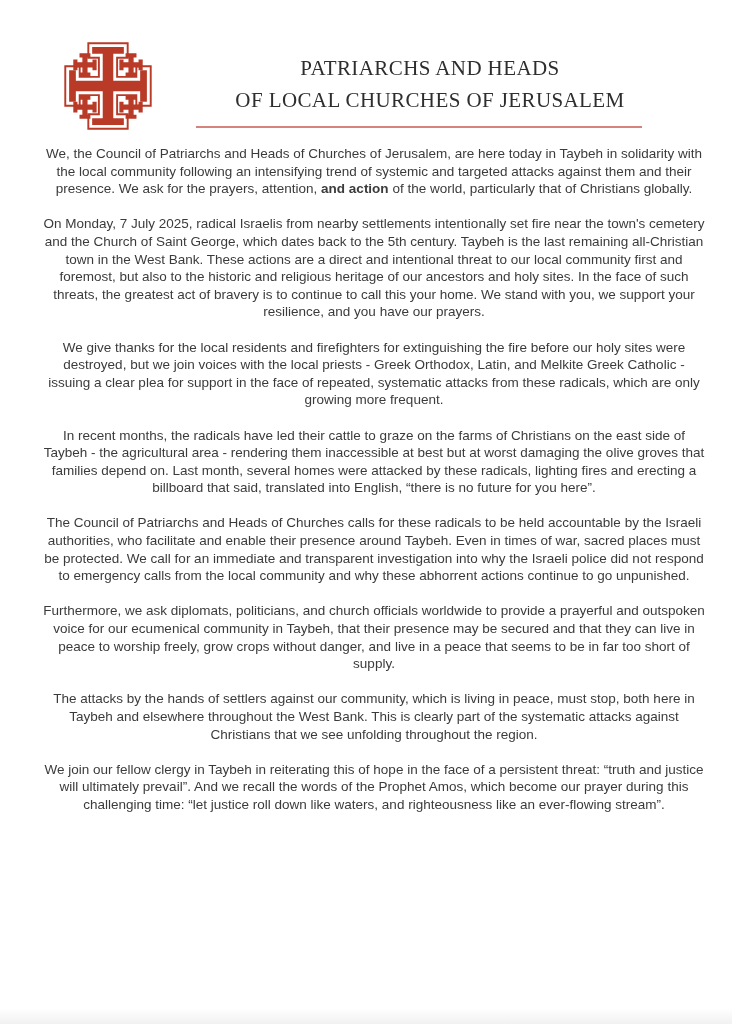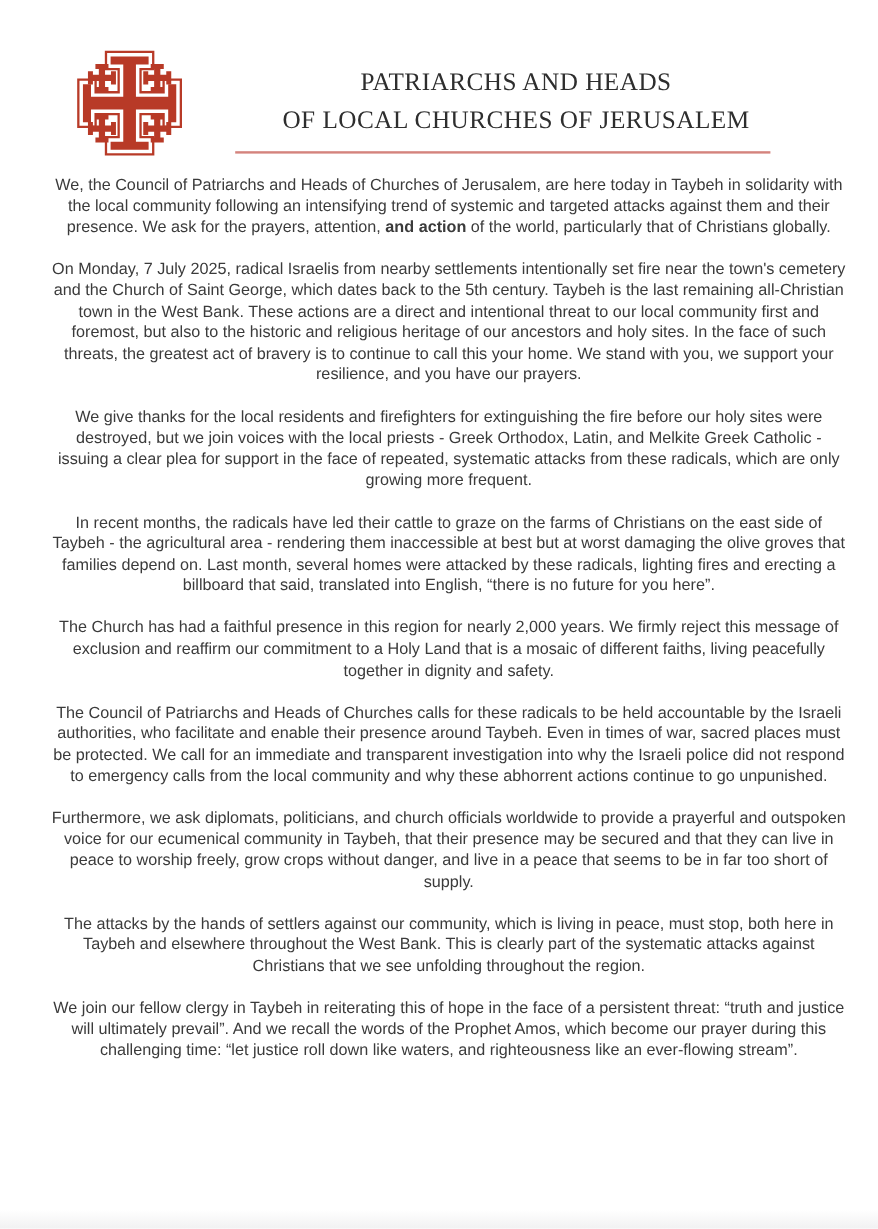--- a/index.html
+++ b/index.html
@@ -78,21 +78,20 @@
     </div>
 
     <div class="title-divider"></div>
   </div>
 
   <div class="statement">
     <p><span>We, the Council of Patriarchs and Heads of Churches of Jerusalem, are here today in Taybeh in solidarity with the local community following an intensifying trend of systemic and targeted attacks against them and their presence. We ask for the prayers, attention, </span><span class="b">and action</span><span> of the world, particularly that of Christians globally.</span></p>
     <p>On Monday, 7 July 2025, radical Israelis from nearby settlements intentionally set fire near the town's cemetery and the Church of Saint George, which dates back to the 5th century. Taybeh is the last remaining all-Christian town in the West Bank. These actions are a direct and intentional threat to our local community first and foremost, but also to the historic and religious heritage of our ancestors and holy sites. In the face of such threats, the greatest act of bravery is to continue to call this your home. We stand with you, we support your resilience, and you have our prayers.</p>
     <p>We give thanks for the local residents and firefighters for extinguishing the fire before our holy sites were destroyed, but we join voices with the local priests - Greek Orthodox, Latin, and Melkite Greek Catholic - issuing a clear plea for support in the face of repeated, systematic attacks from these radicals, which are only growing more frequent.</p>
     <p>In recent months, the radicals have led their cattle to graze on the farms of Christians on the east side of Taybeh - the agricultural area - rendering them inaccessible at best but at worst damaging the olive groves that families depend on. Last month, several homes were attacked by these radicals, lighting fires and erecting a billboard that said, translated into English, “there is no future for you here”.</p>
-    <p>The Church has had a faithful presence in this region for nearly 2,000 years. We firmly reject this message of exclusion and reaffirm our commitment to a Holy Land that is a mosaic of different faiths, living peacefully together in dignity and safety.</p>
     <p>The Council of Patriarchs and Heads of Churches calls for these radicals to be held accountable by the Israeli authorities, who facilitate and enable their presence around Taybeh. Even in times of war, sacred places must be protected. We call for an immediate and transparent investigation into why the Israeli police did not respond to emergency calls from the local community and why these abhorrent actions continue to go unpunished.</p>
     <p>Furthermore, we ask diplomats, politicians, and church officials worldwide to provide a prayerful and outspoken voice for our ecumenical community in Taybeh, that their presence may be secured and that they can live in peace to worship freely, grow crops without danger, and live in a peace that seems to be in far too short of supply.</p>
     <p>The attacks by the hands of settlers against our community, which is living in peace, must stop, both here in Taybeh and elsewhere throughout the West Bank. This is clearly part of the systematic attacks against Christians that we see unfolding throughout the region.</p>
     <p>We join our fellow clergy in Taybeh in reiterating this of hope in the face of a persistent threat: “truth and justice will ultimately prevail”. And we recall the words of the Prophet Amos, which become our prayer during this challenging time: “let justice roll down like waters, and righteousness like an ever-flowing stream”.</p>
   </div>
 
   <div class="page-bottom-edge"></div>
 </div>
 
 </body></html>

